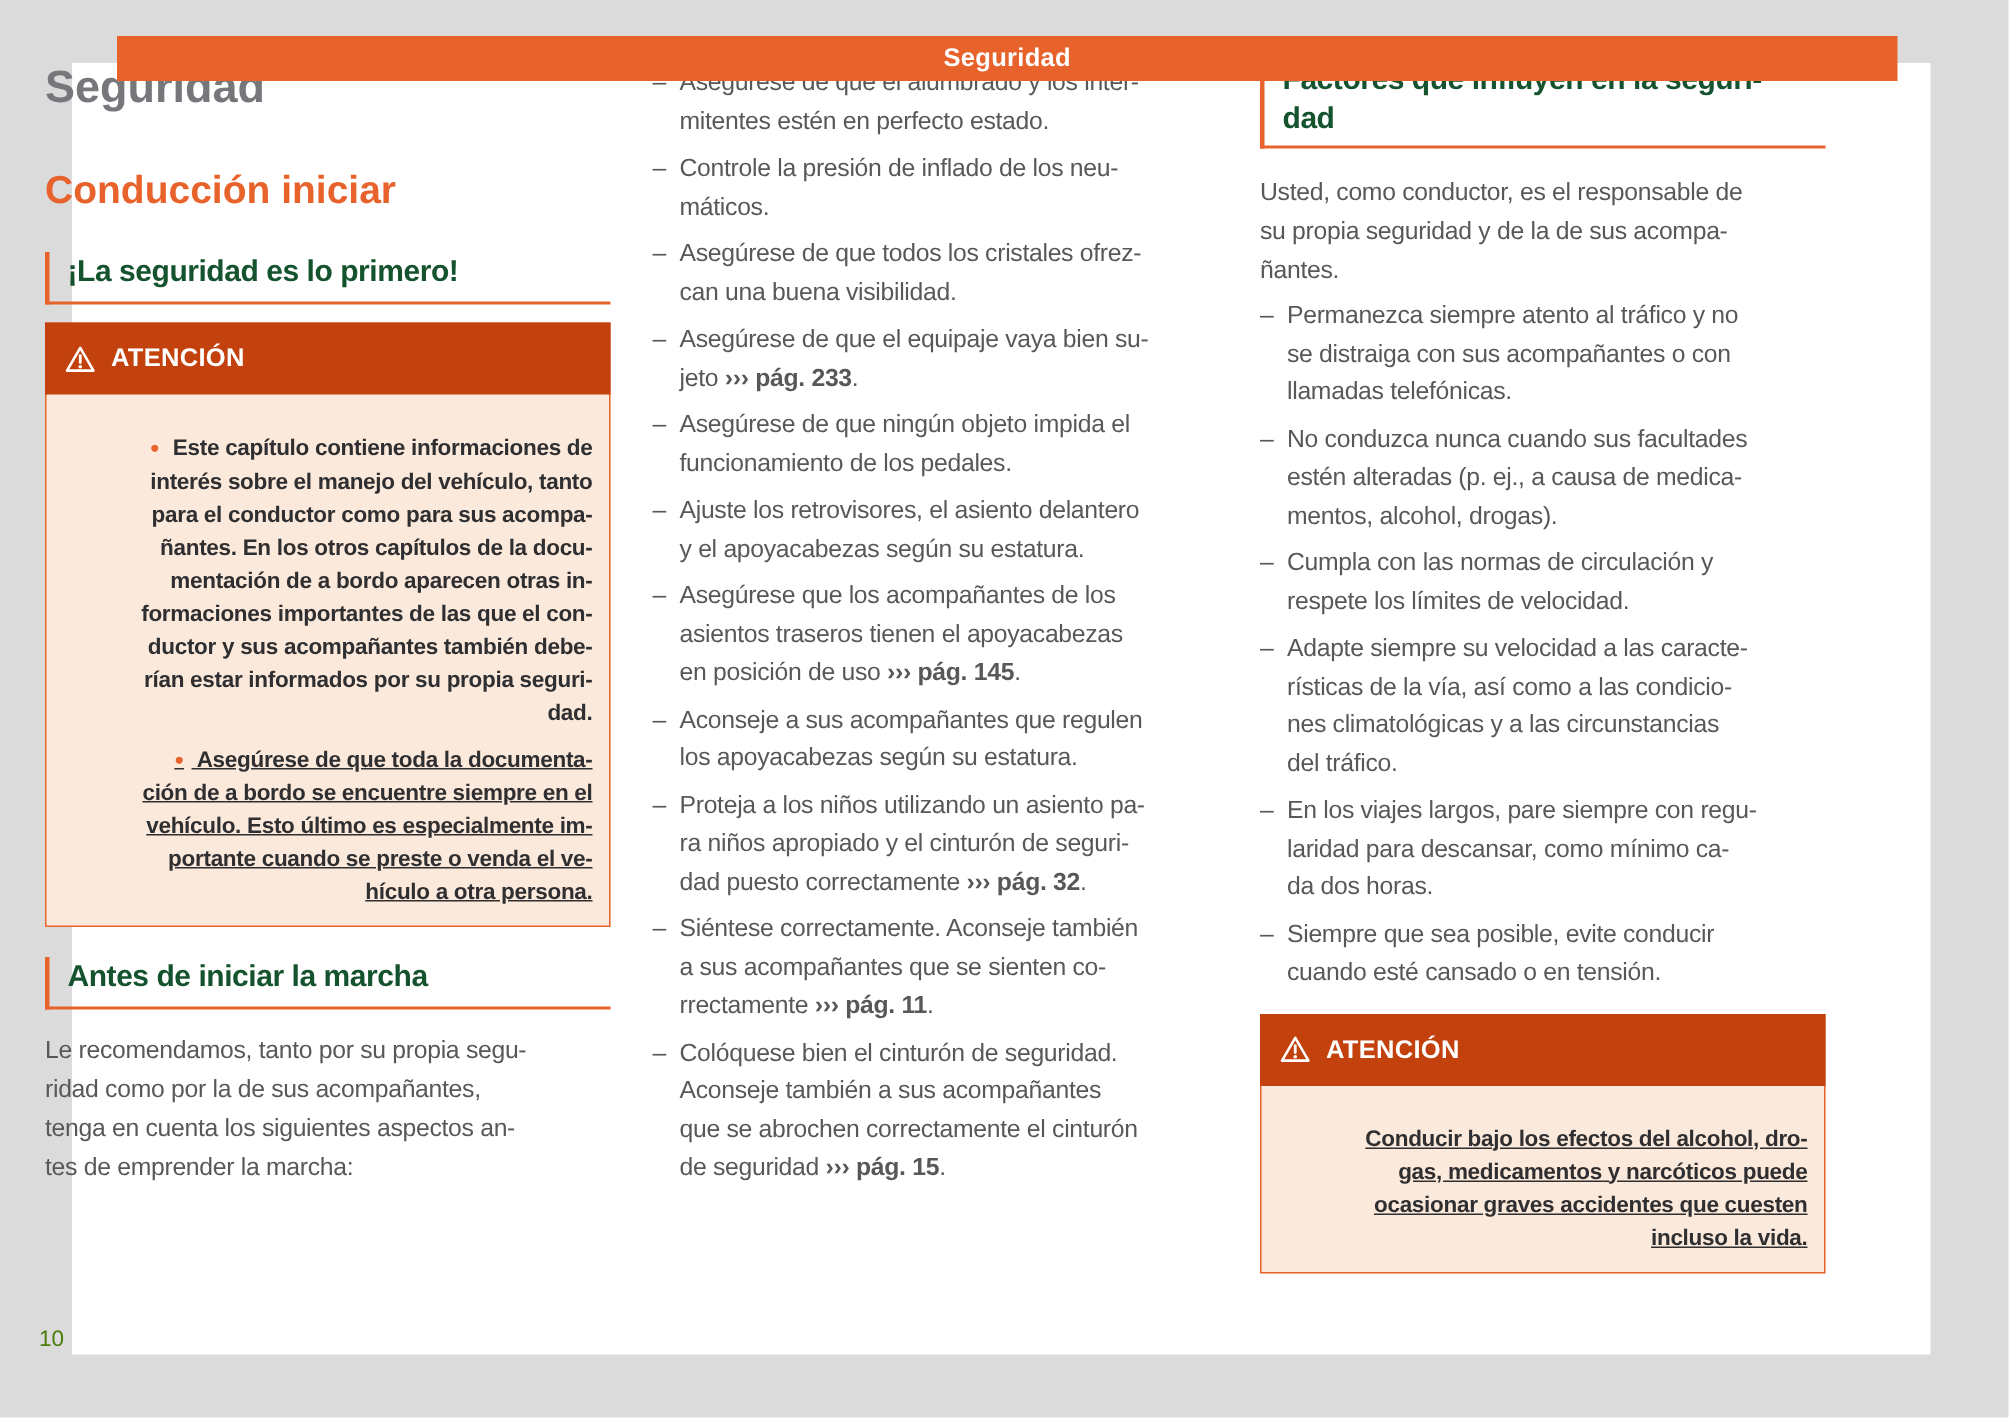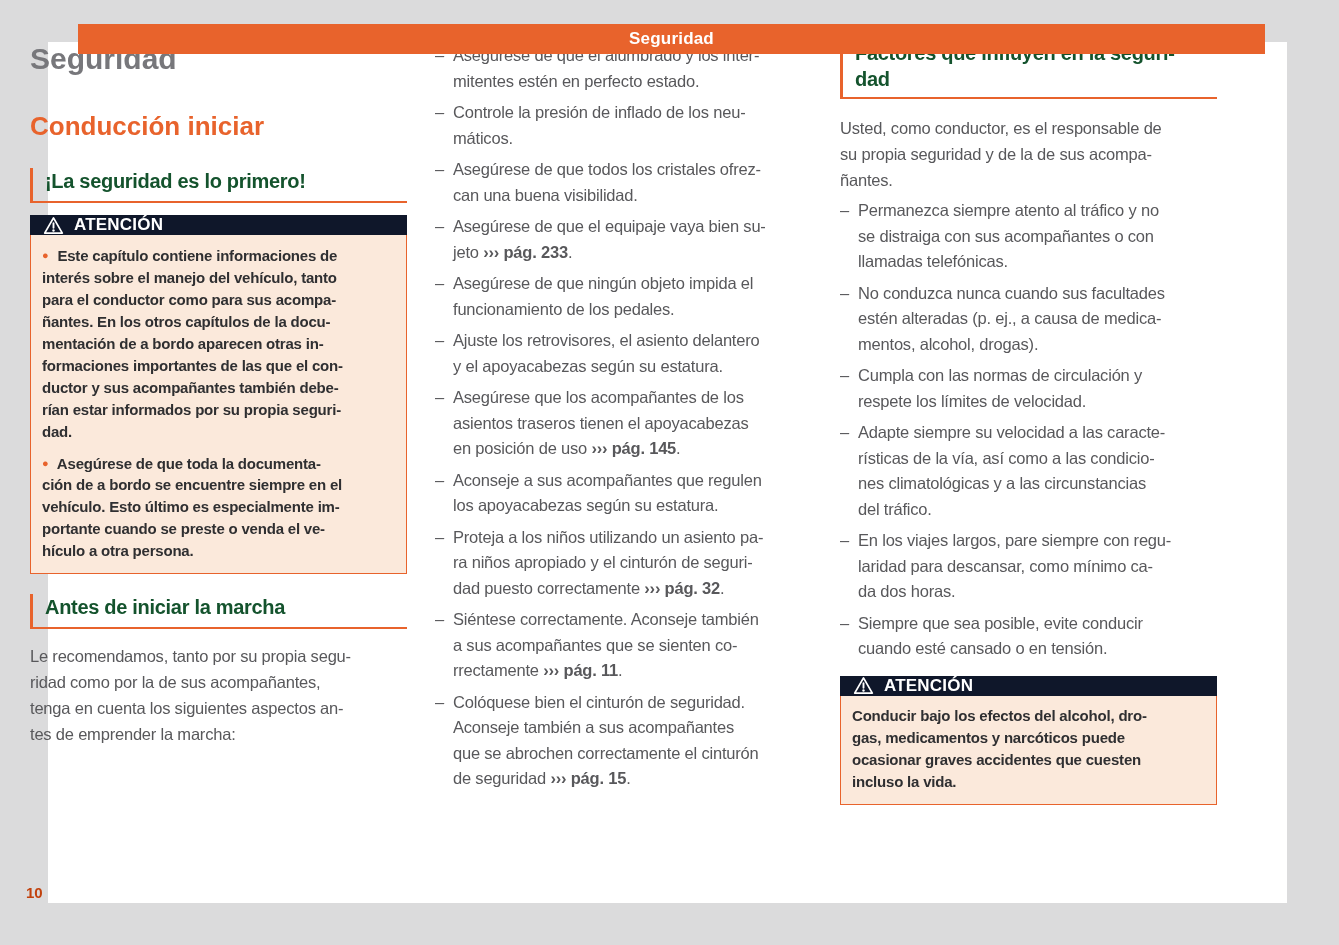--- a/index.html
+++ b/index.html
@@ -80,45 +80,46 @@
 
   
   .warning {
     border:1px solid #E8632C;
     background:#FBE9DB;
     margin-top:12px;
   }
   .left-col .warning { margin-top:12px; }
   .right-col .warning { margin-top:14px; }
   .warning-header {
-    background:#0f172a; color:#FFFFFF;
-    height:20px;
+    background:#c2410c; color:#FFFFFF;
+    height:48px;
     display:flex; align-items:center;
     padding-left:13px; gap:10px;
-    margin:-1px -1px 0 -1px;
+    margin:-1px -1px 16px -1px;
   }
   .warning-label { font-size:17px; font-weight:bold; letter-spacing:0.2px; }
   .warning-body { padding:9px 11px 11px 11px; }
   .warning-body p {
     margin:0 0 9px 0;
     font-size:15px; font-weight:bold; color:#2F2F31;
     line-height:22px; letter-spacing:-0.2px;
     white-space:pre-line;
-  }
-  .warning-body p:last-child { margin-bottom:0; }
+    text-align:right;
+  }
+  .warning-body p:last-child { margin-bottom:0;text-decoration:underline; }
   .bullet {
     color:#E8632C; font-size:11px;
     margin-right:5px; vertical-align:1.5px;
   }
   .warn-icon { flex:none; display:flex; }
 
   
   .page-number {
     position:absolute; left:26px; top:884px;
-    font-size:15px; font-weight:bold; color:#c2410c;
+    font-size:15px; font-weight:normal; color:#4d7c0f;
     z-index:2;
   }
 </style>
 </head>
 <body>
 
 <div class="page"></div>
 
 <div class="header-bar">
   <span>Seguridad</span>

